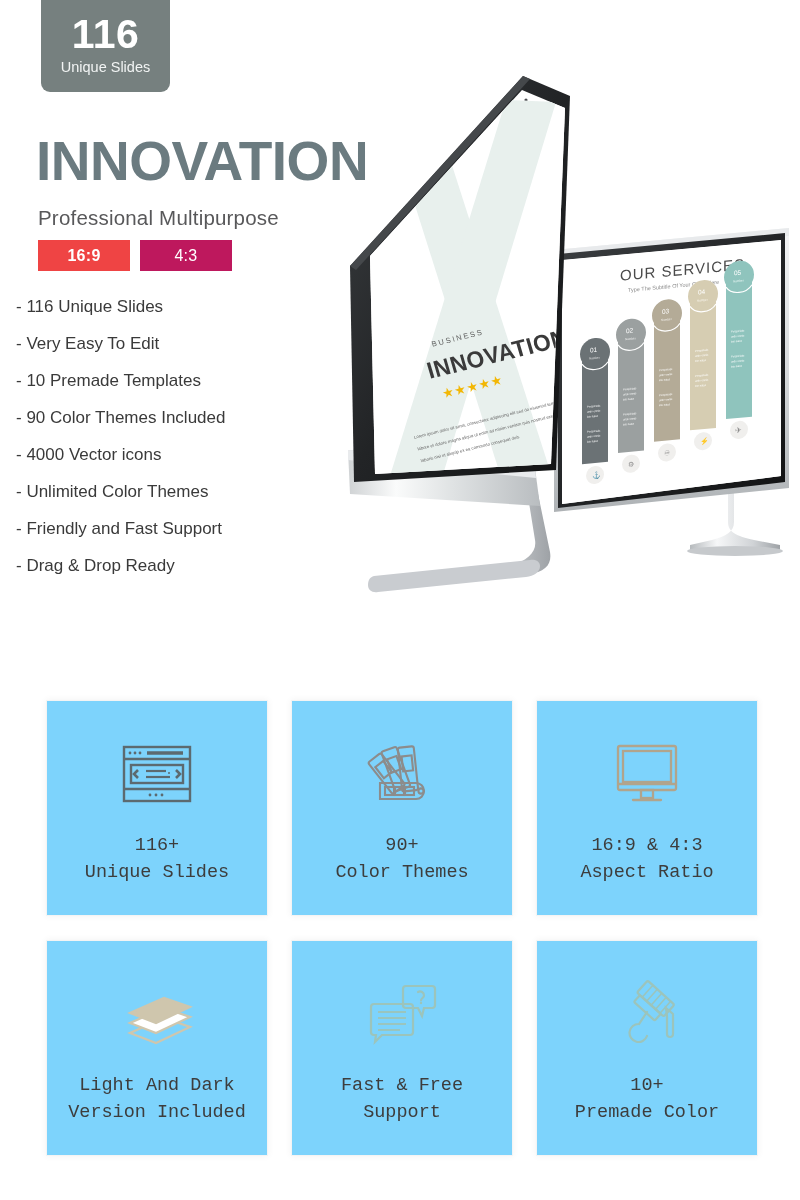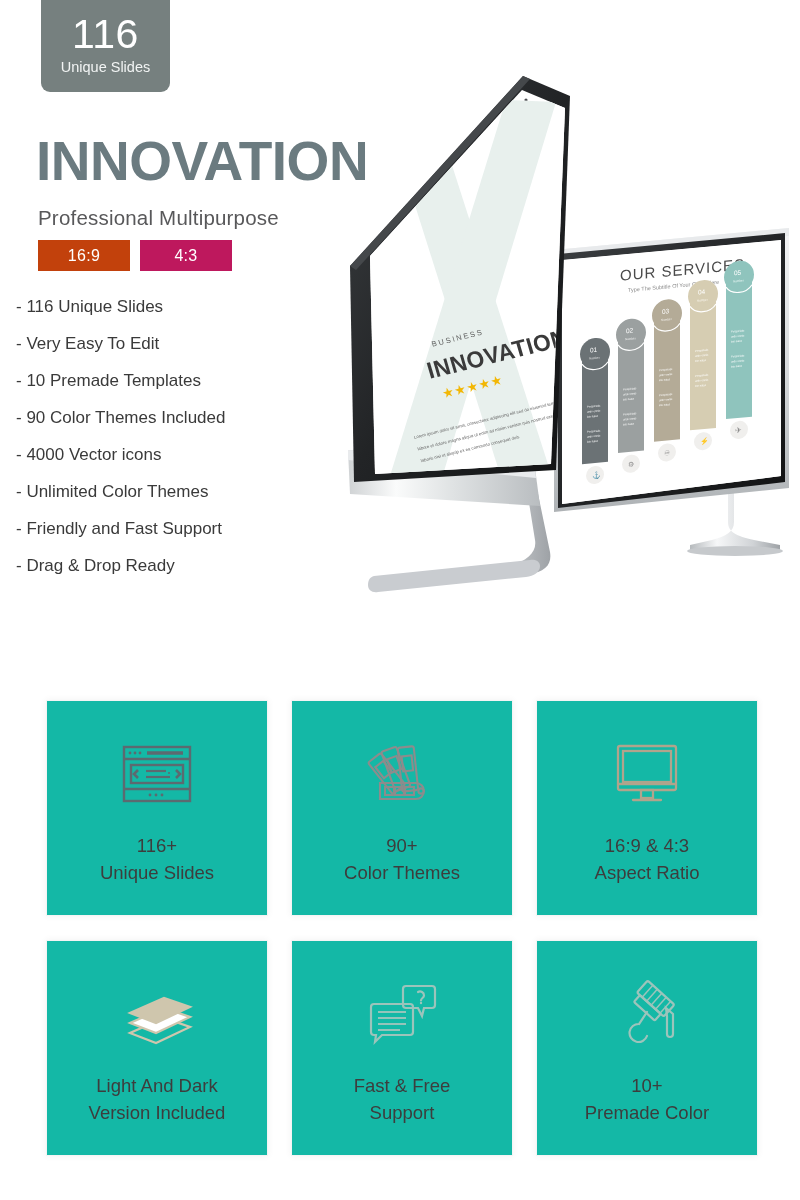--- a/index.html
+++ b/index.html
@@ -15,21 +15,21 @@
   .badge-116 {
     position: absolute; left: 41px; top: -6px;
     width: 129px; height: 98px;
     background: #76807f;
     border-radius: 0 0 9px 9px;
     display: flex; flex-direction: column;
     align-items: center; justify-content: center;
     padding-top: 6px;
   }
   .badge-116 .num {
-    color: #ffffff; font-size: 41px; font-weight: normal;
+    color: #ffffff; font-size: 41px; font-weight: bold;
     line-height: 1.05; letter-spacing: 0.5px;
   }
   .badge-116 .cap {
     color: #f2f4f4; font-size: 14.5px; line-height: 1.5; margin-top: 1px;
   }
 
   
   .hero-title {
     position: absolute; left: 36px; top: 134px;
     font-size: 55px; font-weight: bold; letter-spacing: -0.5px;
@@ -38,47 +38,48 @@
   .hero-sub {
     position: absolute; left: 38px; top: 206px;
     font-size: 20.5px; color: #58585a; letter-spacing: 0.2px;
   }
   .ratio-row { position: absolute; left: 38px; top: 240px; display: flex; gap: 10px; }
   .ratio-chip {
     width: 92px; height: 31px; display: flex;
     align-items: center; justify-content: center;
     color: #ffffff; font-size: 16px; letter-spacing: 0.3px;
   }
-  .ratio-chip.c169 { background: #c2410c; }
+  .ratio-chip.c169 { background: #ef4444; font-weight: bold; }
   .ratio-chip.c43  { background: #be185d; }
 
   .bullets { position: absolute; left: 16px; top: 288px; width: 320px; }
   .bullets li {
     list-style: none; font-size: 17px; color: #3a3a3a;
     line-height: 1; margin-bottom: 0; padding: 0;
     height: 37px; display: flex; align-items: center;
   }
 
   
   .monitors { position: absolute; left: 330px; top: 70px; width: 470px; height: 540px; }
 
   
   .cards {
     position: absolute; left: 46px; top: 700px;
     width: 716px;
     display: grid; grid-template-columns: repeat(3, 222px);
     grid-gap: 24px 23px;
   }
   .card {
-    width: 222px; height: 216px; background: #14b8a6;
+    width: 222px; height: 216px; background: #7dd3fc;
     border: 1px solid #f4f4f4;
     box-shadow: 0 0 7px rgba(0,0,0,0.055);
     display: flex; flex-direction: column;
     align-items: center; justify-content: flex-start;
     padding-top: 36px;
+    font-family: Liberation Mono, monospace;
   }
   .card .ico { height: 74px; display: flex; align-items: center; justify-content: center; }
   .card .lbl {
     margin-top: 22px; text-align: center;
     font-size: 18.5px; color: #3d3d3d; line-height: 1.45;
   }
 </style>
 </head>
 <body>
 

